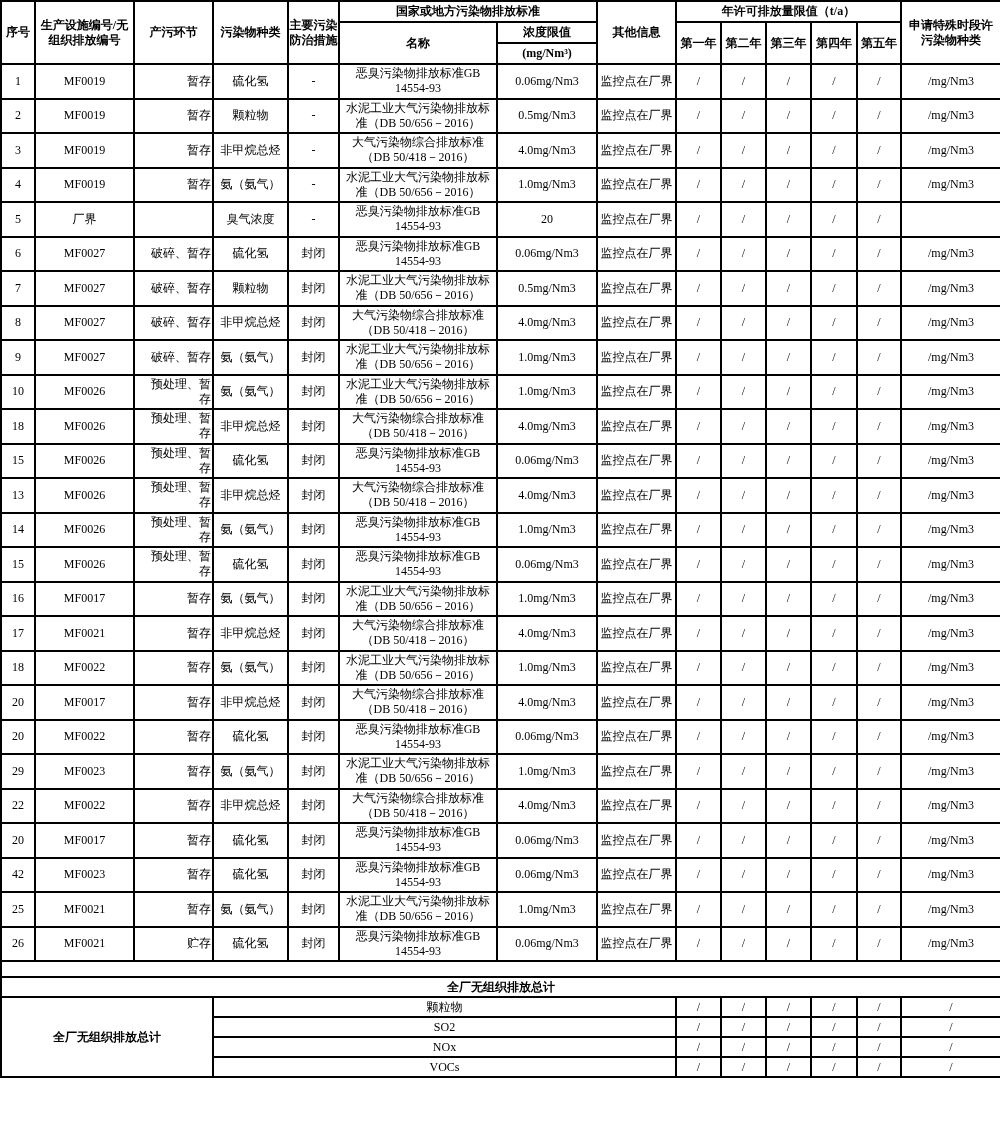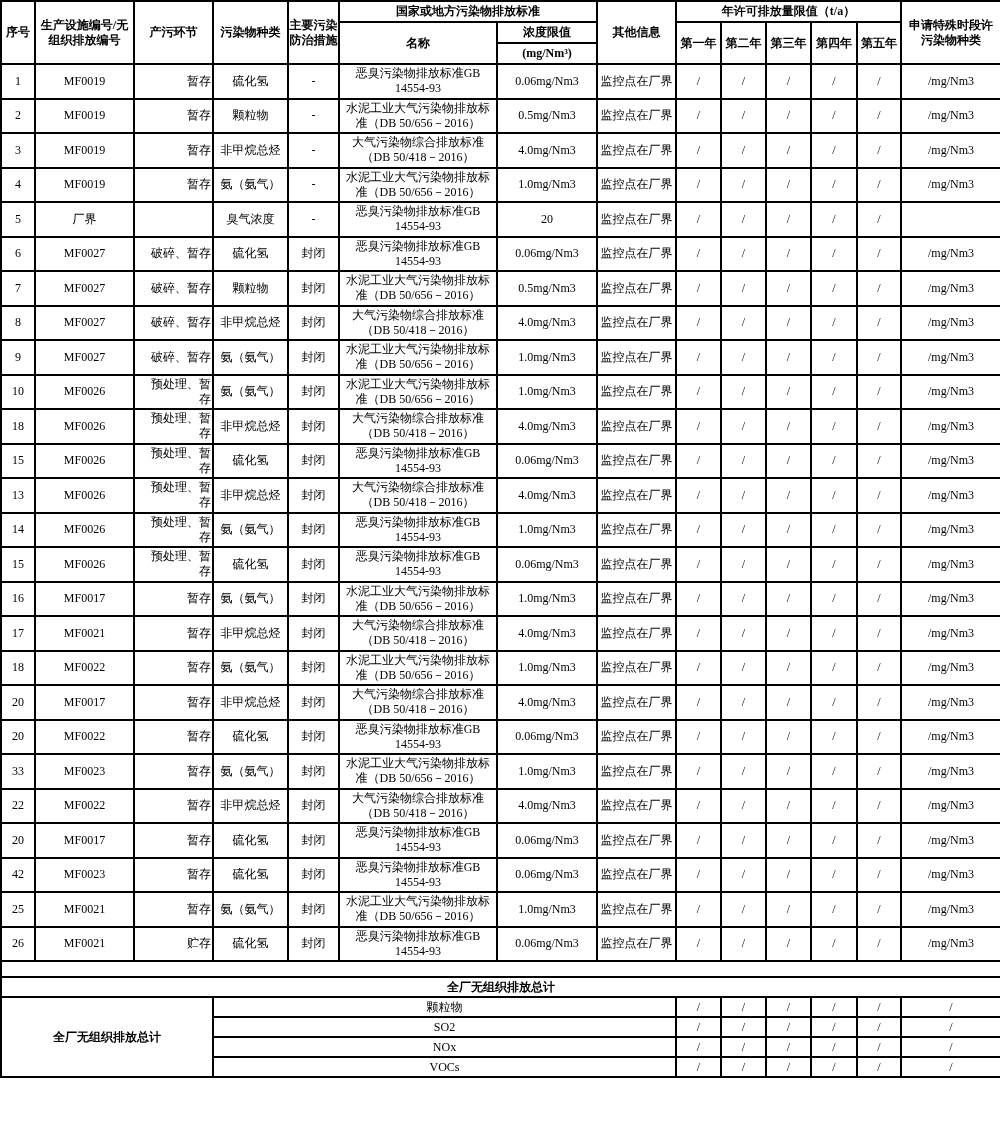--- a/index.html
+++ b/index.html
@@ -416,21 +416,21 @@
         <td>0.06mg/Nm3</td>
         <td>监控点在厂界</td>
         <td>/</td>
         <td>/</td>
         <td>/</td>
         <td>/</td>
         <td>/</td>
         <td>/mg/Nm3</td>
       </tr>
       <tr>
-        <td>33</td>
+        <td>29</td>
         <td>MF0023</td>
         <td class="stage">暂存</td>
         <td>氨（氨气）</td>
         <td>封闭</td>
         <td class="pre">水泥工业大气污染物排放标
 准（DB 50/656－2016）</td>
         <td>1.0mg/Nm3</td>
         <td>监控点在厂界</td>
         <td>/</td>
         <td>/</td>

